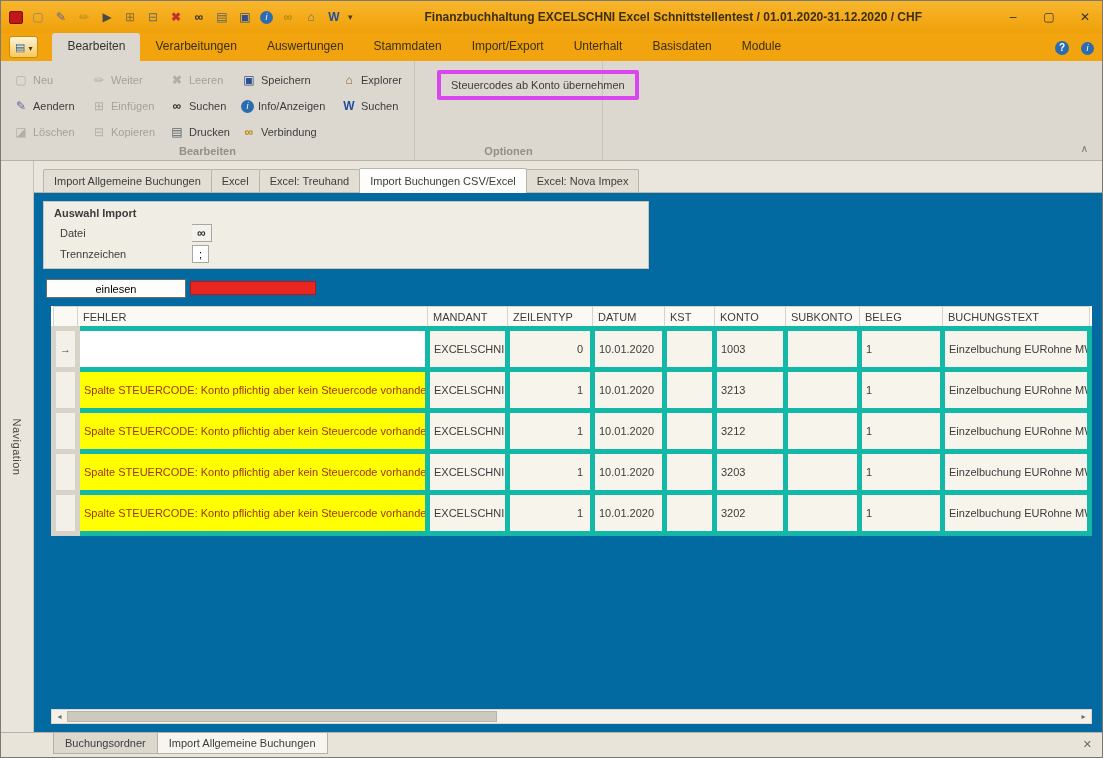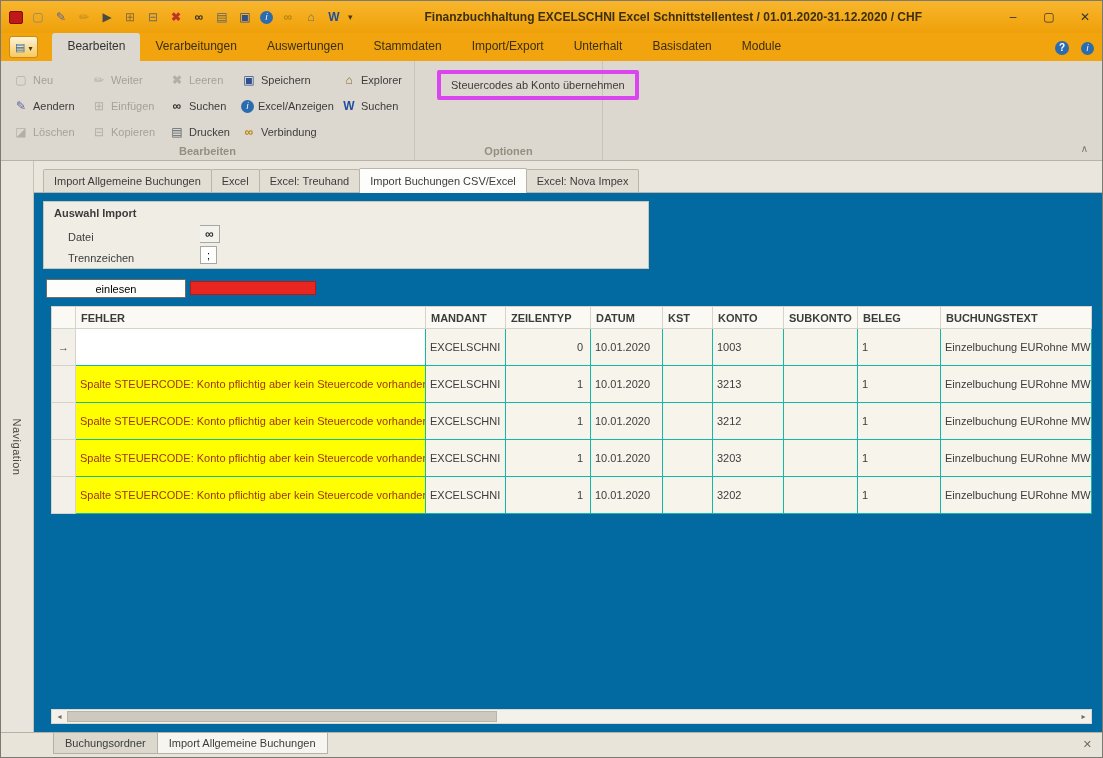--- a/index.html
+++ b/index.html
@@ -77,38 +77,38 @@
   .tabband{position:absolute;top:0;left:0;right:0;height:32px;background:#eae6dd;border-bottom:1px solid #b9b5aa;
     display:flex;align-items:flex-end;padding-left:9px}
   .dtab{height:23px;line-height:22px;padding:0 10px;border:1px solid #b9b5aa;border-bottom:none;margin-right:-1px;
     background:#e2ded4;color:#3c3c3c;border-radius:2px 2px 0 0;white-space:nowrap;cursor:default}
   .dtab.active{background:#fdfdfc;height:25px;line-height:25px;margin-bottom:-1px;position:relative;z-index:2}
   .work{position:absolute;top:32px;left:0;right:0;bottom:0;background:#0369a1}
 
   
   .import-panel{position:absolute;left:9px;top:8px;width:606px;height:68px;background:#f0ede4;border:1px solid #c9c5b9}
   .ip-title{font-weight:bold;padding:5px 10px 3px;color:#3c3c3c}
-  .ip-row{display:flex;align-items:flex-end;height:21px;padding-left:24px}
+  .ip-row{display:flex;align-items:center;height:21px;padding-left:16px}
   .ip-label{width:132px}
   .ip-input{height:18px;border:1px solid #a9a8a0;background:#fff;font:11px "Liberation Sans",sans-serif;padding:0 3px}
   .ip-file{width:436px}
   .ip-search-btn{width:20px;height:18px;border:1px solid #a9a8a0;border-left:none;background:#f4f2ec;
     text-align:center;line-height:16px;font-weight:bold;cursor:default}
   .ip-sep{width:17px;text-align:center}
 
   .einlesen{position:absolute;left:12px;top:86px;width:140px;height:19px;background:#fdfdfc;border:1px solid #6d6d66;
     font:11px "Liberation Sans",sans-serif;text-align:center;cursor:default}
   .redbar{position:absolute;left:156px;top:88px;width:126px;height:14px;background:#e8251f;border:1px solid #b11a16}
 
   
   .grid-wrap{position:absolute;left:17px;top:113px;width:1041px}
   table{border-collapse:collapse;table-layout:fixed;width:1041px;background:#fff}
-  thead th{height:22px;background:#faf9f4;border:1px solid #d7d3c8;font-weight:bold;text-align:left;
+  thead th{height:22px;background:#faf9f4;border:1px solid #d7d3c8;font-weight:normal;text-align:left;
     padding:0 5px;color:#3c3c3c;overflow:hidden;white-space:nowrap;cursor:default}
-  tbody td{height:26px;border:1px solid #14b8a6;padding:12px 4px;background:#f7f4eb;overflow:hidden;
+  tbody td{height:26px;border:5px solid #14b8a6;padding:12px 4px;background:#f7f4eb;overflow:hidden;
     white-space:nowrap;color:#3c3c3c;cursor:default}
   td.ind{background:#f2f0e8;text-align:center;border-color:#d7d3c8;color:#444}
   tr.current td.ind::before{content:"→";font-weight:bold}
   td.err{background:#ffff00;color:#9e3317}
   tr.current td.c-fehler{background:#ffffff}
   td.c-zeilentyp{text-align:right;padding-right:7px}
 
   
   .hscroll{position:absolute;left:17px;top:516px;width:1041px;height:15px;background:#f3f1ea;border:1px solid #dcd8ce}
   .hs-arrow{position:absolute;top:0;width:15px;height:13px;text-align:center;line-height:13px;font-size:8px;
@@ -224,21 +224,21 @@
                 <span class="rlbl">Drucken</span>
               </div>
             </div>
             <div class="rcol">
               <div class="rbtn">
                 <span class="ic ic-save">▣</span>
                 <span class="rlbl">Speichern</span>
               </div>
               <div class="rbtn">
                 <span class="ic ic-info">i</span>
-                <span class="rlbl">Excel/Anzeigen</span>
+                <span class="rlbl">Info/Anzeigen</span>
               </div>
               <div class="rbtn">
                 <span class="ic ic-link">∞</span>
                 <span class="rlbl">Verbindung</span>
               </div>
             </div>
             <div class="rcol">
               <div class="rbtn">
                 <span class="ic ic-explorer">⌂</span>
                 <span class="rlbl">Explorer</span>

